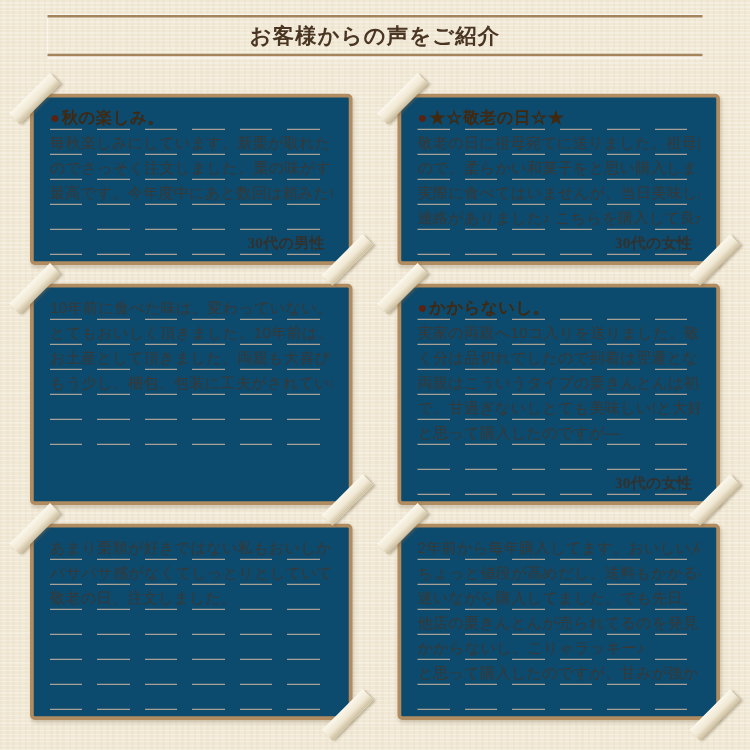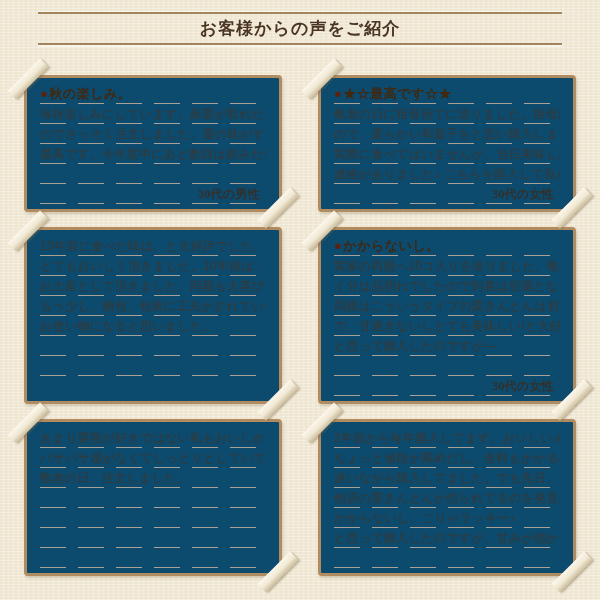--- a/index.html
+++ b/index.html
@@ -73,35 +73,34 @@
   <div class="row title"><span class="bullet">●</span><span>秋の楽しみ。</span></div>
       <div class="row">毎秋楽しみにしています。新栗が取れたとのことでした</div>
       <div class="row">のでさっそく注文しました。栗の味がするこの和菓子は</div>
       <div class="row">最高です。今年度中にあと数回は頼みたいです。</div>
       <div class="row"></div>
       <div class="row attrib">30代の男性</div>
     </div>
     <div class="card">
     <span class="fold tl"></span>
     <span class="fold br"></span>
-  <div class="row title"><span class="bullet">●</span><span>★☆最高です☆★</span></div>
+  <div class="row title"><span class="bullet">●</span><span>★☆敬老の日☆★</span></div>
       <div class="row">敬老の日に祖母宛てに送りました。祖母は歯が悪い</div>
       <div class="row">ので、柔らかい和菓子をと思い購入しました。</div>
       <div class="row">実際に食べてはいませんが、当日美味しかったと</div>
       <div class="row">連絡がありました♪ こちらを購入して良かったです。</div>
       <div class="row attrib">30代の女性</div>
     </div>
     <div class="card">
     <span class="fold tl"></span>
     <span class="fold br"></span>
-      <div class="row">10年前に食べた味は、と大好評でした。</div>
+      <div class="row">10年前に食べた味は、変わっていない。</div>
       <div class="row">とてもおいしく頂きました。10年前は、知人からの</div>
       <div class="row">お土産として頂きました。両親も大喜びでした。</div>
       <div class="row">もう少し、梱包、包装に工夫がされていれば、豪華な</div>
-      <div class="row">お使い物になると思いました。</div>
       <div class="row"></div>
       <div class="row"></div>
     </div>
     <div class="card">
     <span class="fold tl"></span>
     <span class="fold br"></span>
   <div class="row title"><span class="bullet">●</span><span>かからないし。</span></div>
       <div class="row">実家の両親へ10コ入りを送りました。敬老の日に届</div>
       <div class="row">く分は品切れでしたので到着は翌週となりましたが、</div>
       <div class="row">両親はこういうタイプの栗きんとんは初めてだったよう</div>

